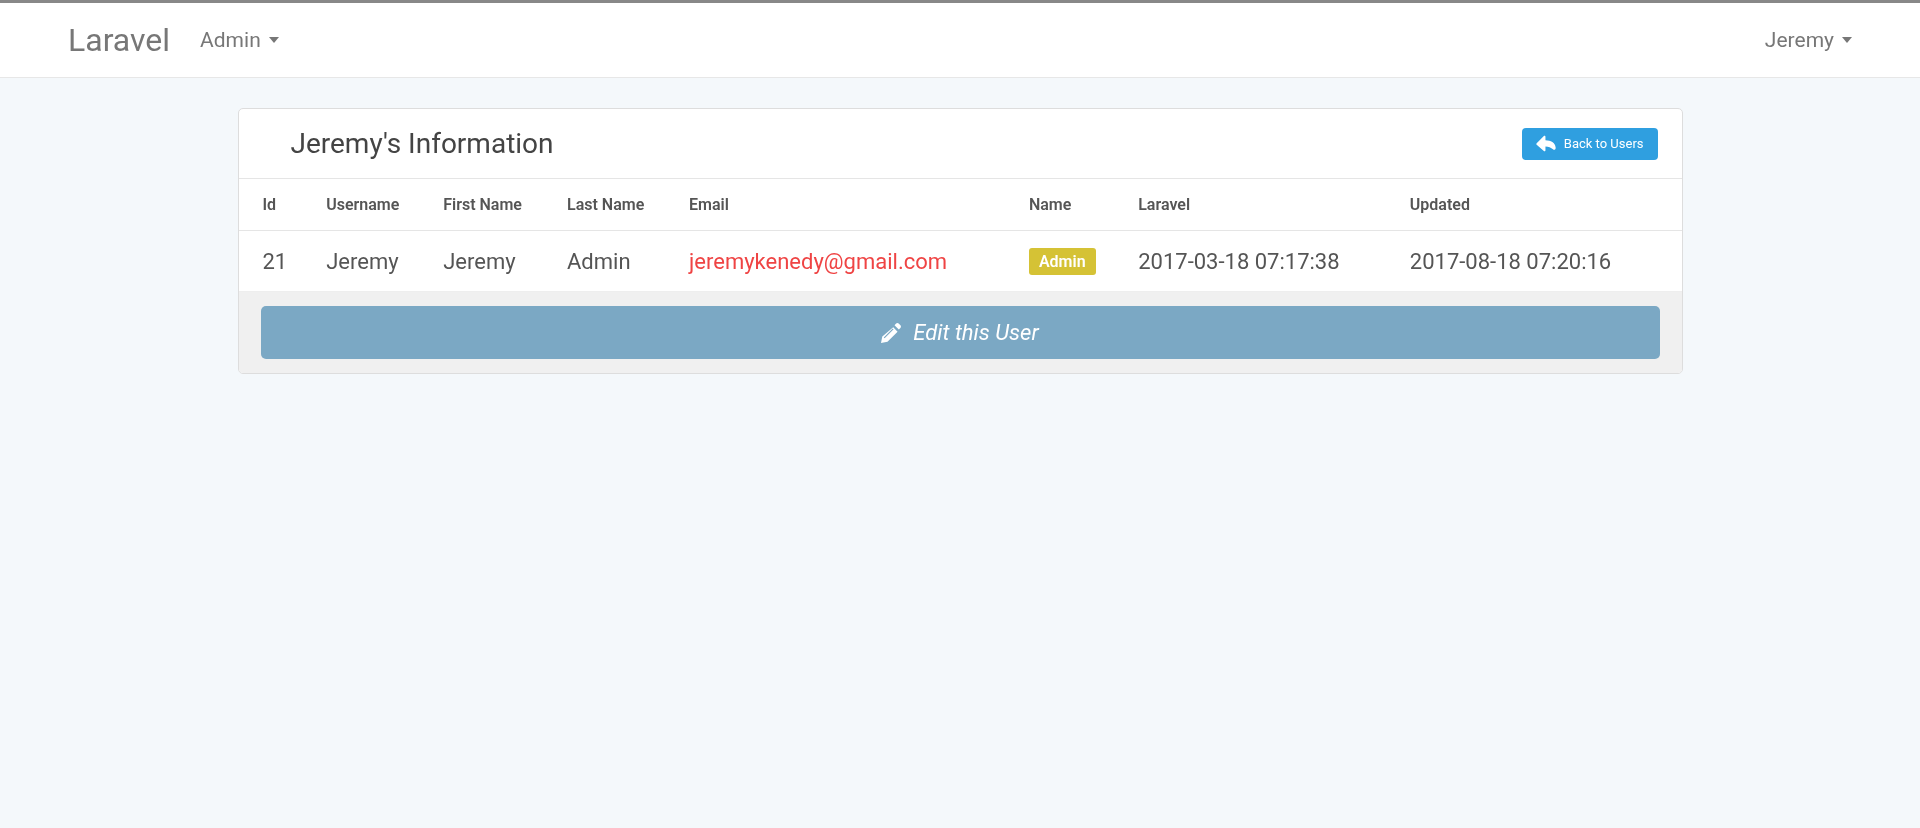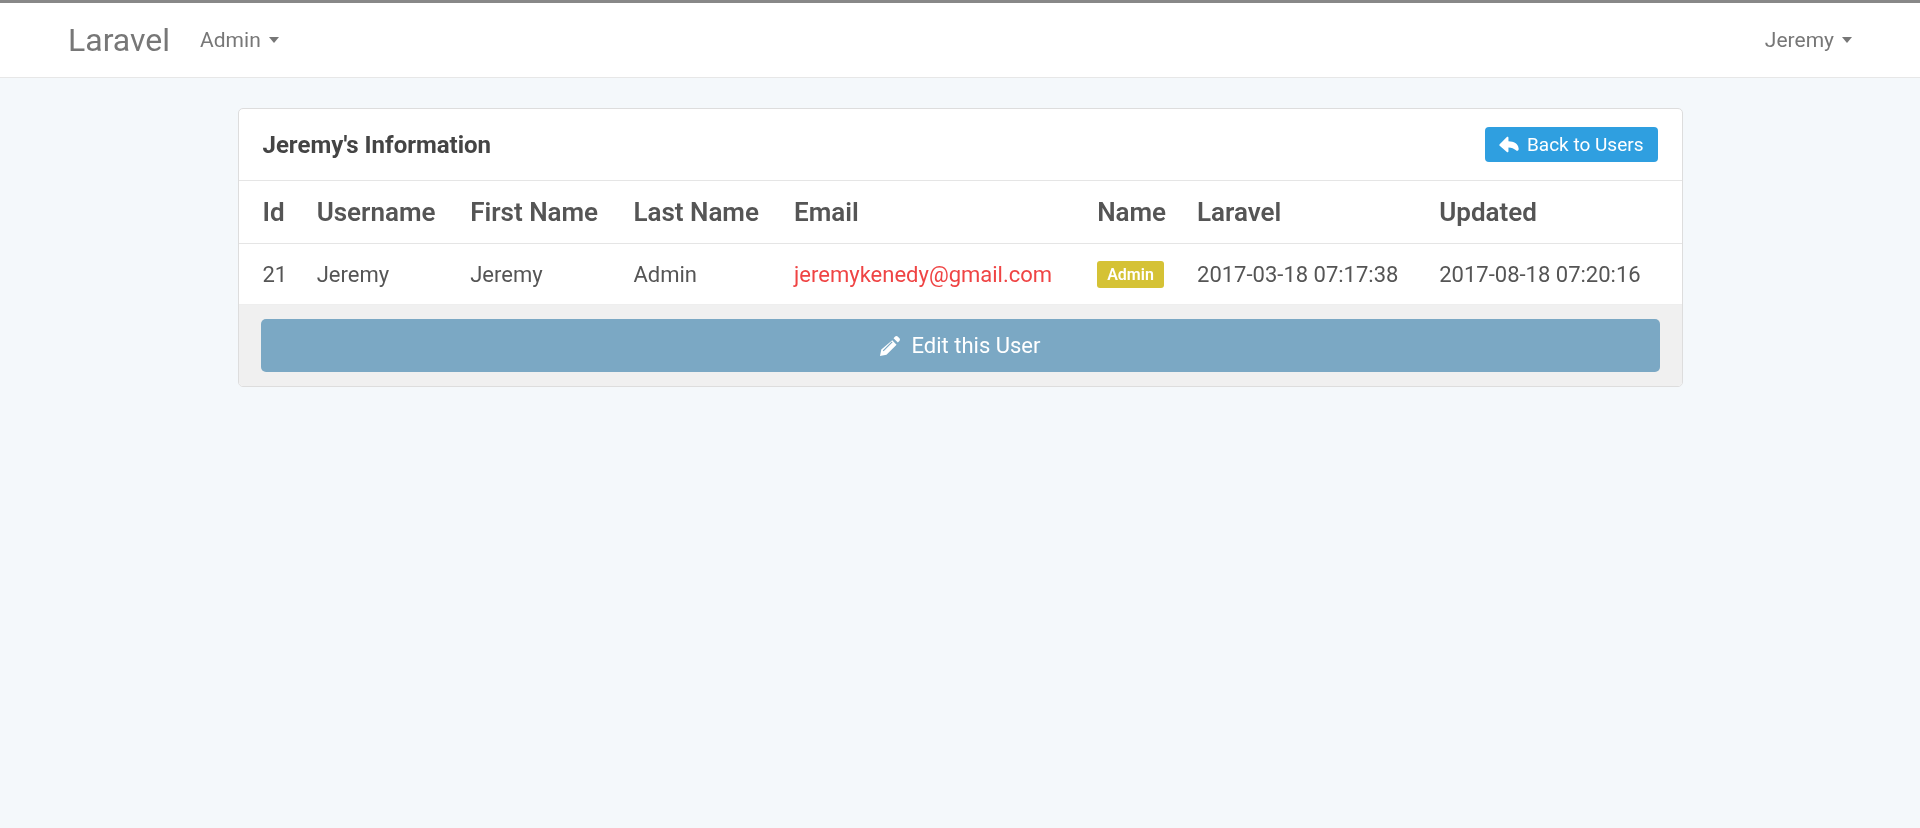--- a/index.html
+++ b/index.html
@@ -65,50 +65,51 @@
       overflow: hidden;
     }
     .panel-heading {
       padding: 18px 24px;
       border-bottom: 1px solid #e5e5e5;
       display: flex;
       justify-content: space-between;
       align-items: center;
     }
     .panel-title {
-      font-size: 24px;
+      font-size: 28px;
       color: #444;
-      font-weight: 700;
+      font-weight: 400;
+      margin-left: 28px;
     }
     .btn {
       display: inline-flex;
       align-items: center;
       gap: 8px;
       padding: 6px 14px;
       border-radius: 4px;
-      font-size: 19px;
+      font-size: 13px;
       border: none;
       cursor: pointer;
       color: #fff;
       font-family: inherit;
     }
     .btn-info {
       background-color: #2f9fe0;
     }
     .btn-reply-icon {
       width: 18px;
       height: 18px;
     }
     .table {
       width: 100%;
       border-collapse: collapse;
     }
     .table thead th {
       text-align: left;
-      font-size: 26px;
+      font-size: 16px;
       font-weight: 600;
       color: #555;
       padding: 16px 24px 16px 0;
       border-bottom: 1px solid #e5e5e5;
     }
     .table thead th:first-child {
       padding-left: 24px;
     }
     .table tbody td {
       font-size: 22px;
@@ -141,20 +142,21 @@
     }
     .btn-lg {
       flex: 1;
       padding: 14px 0;
       font-size: 22px;
       display: inline-flex;
       justify-content: center;
       align-items: center;
       gap: 12px;
       border-radius: 5px;
+      font-style: italic;
     }
     .btn-edit {
       background-color: #7ba8c4;
     }
     .btn-delete {
       background-color: #c4572a;
     }
     .icon-svg {
       width: 20px;
       height: 20px;

